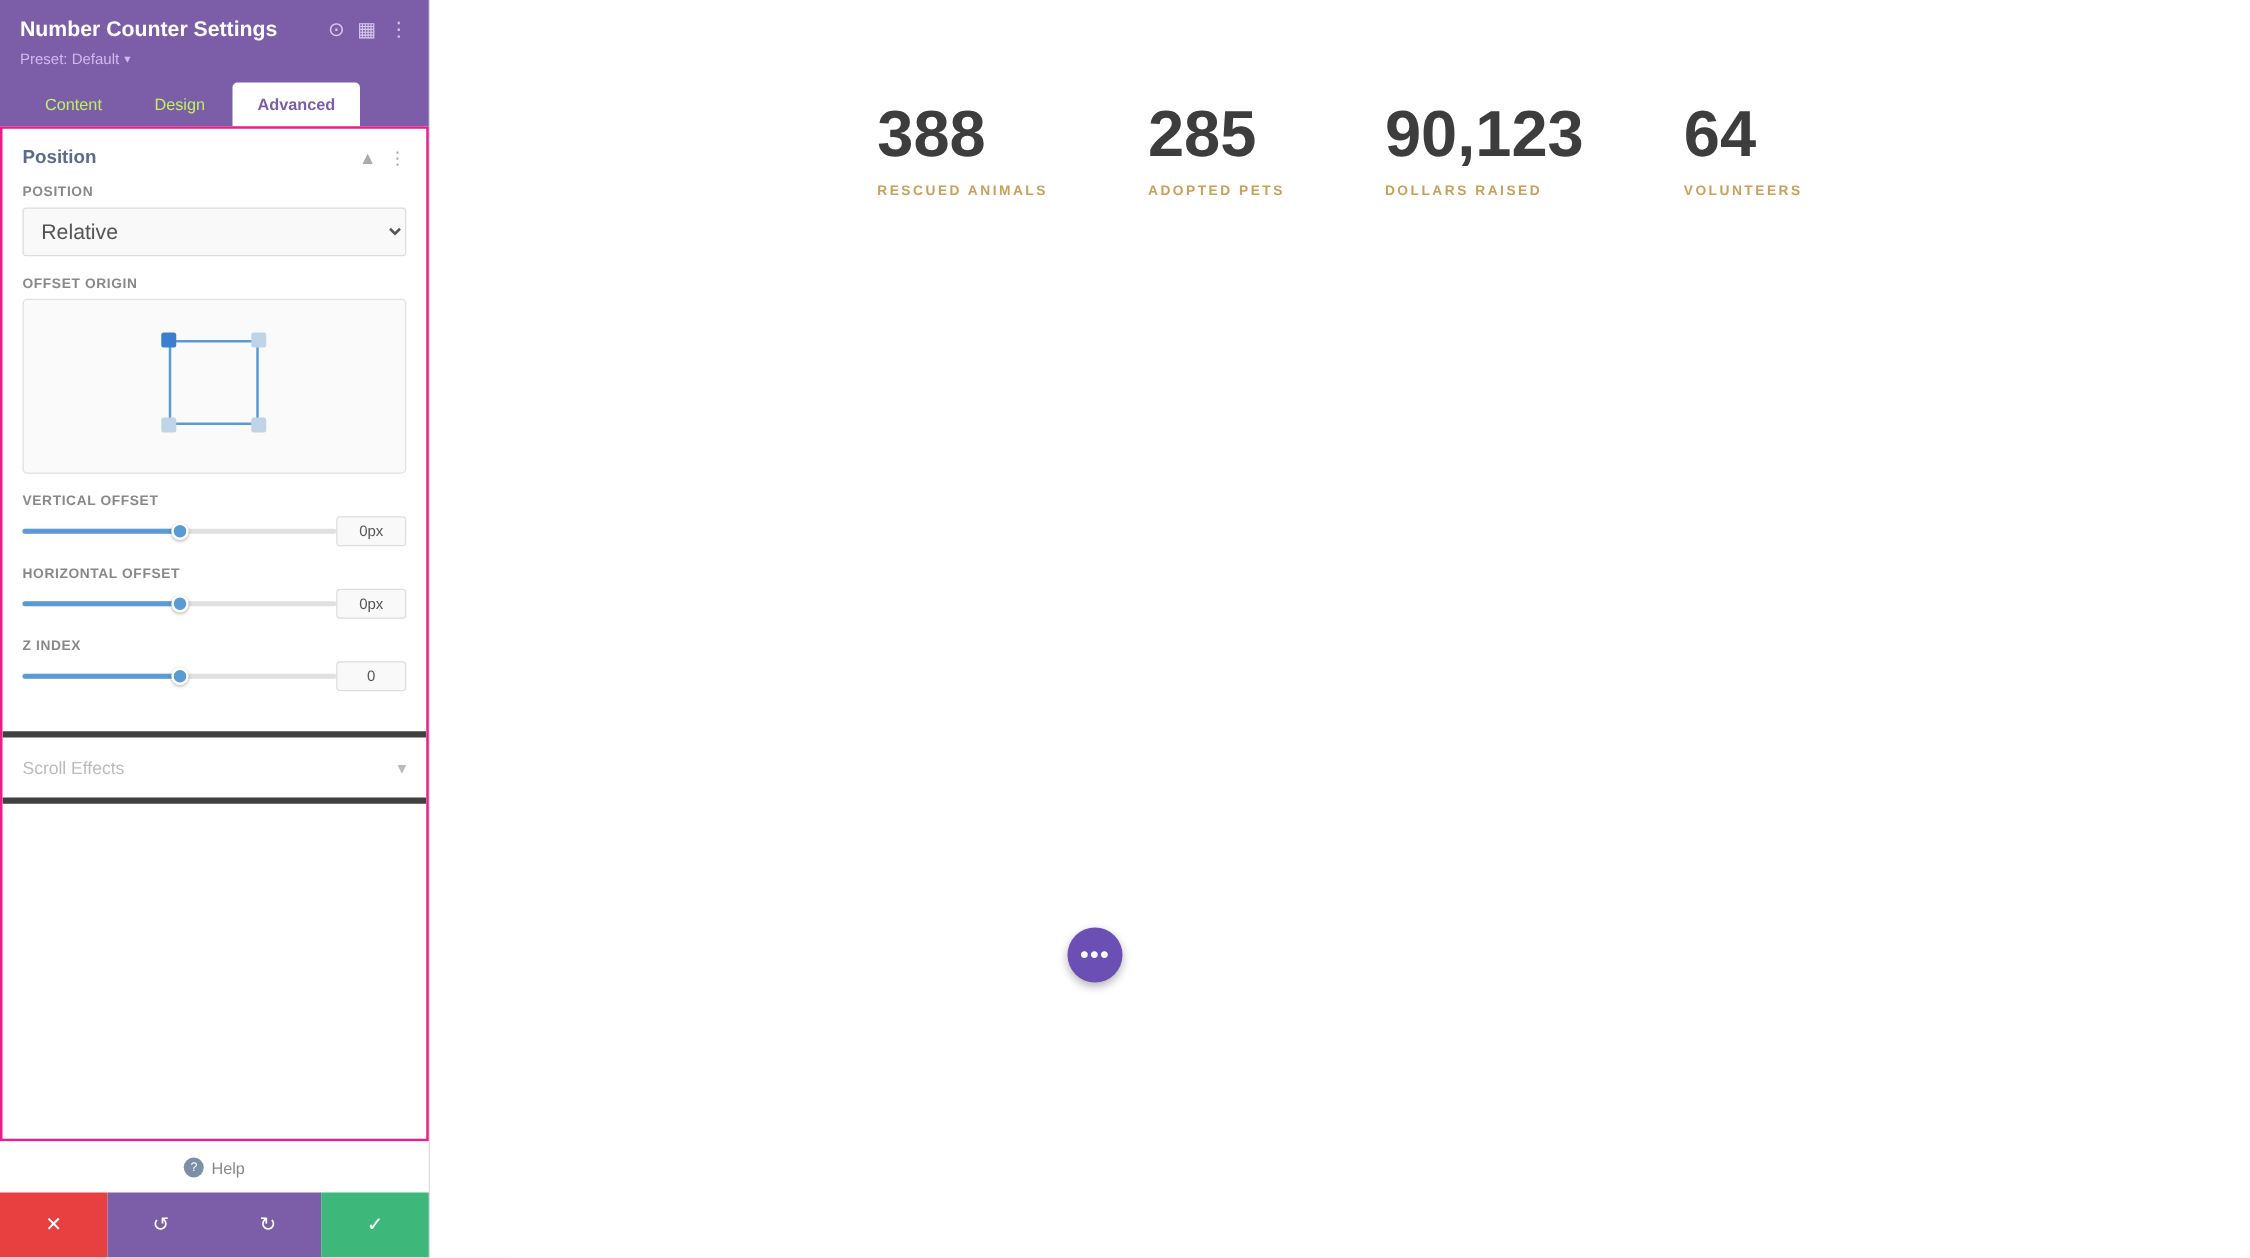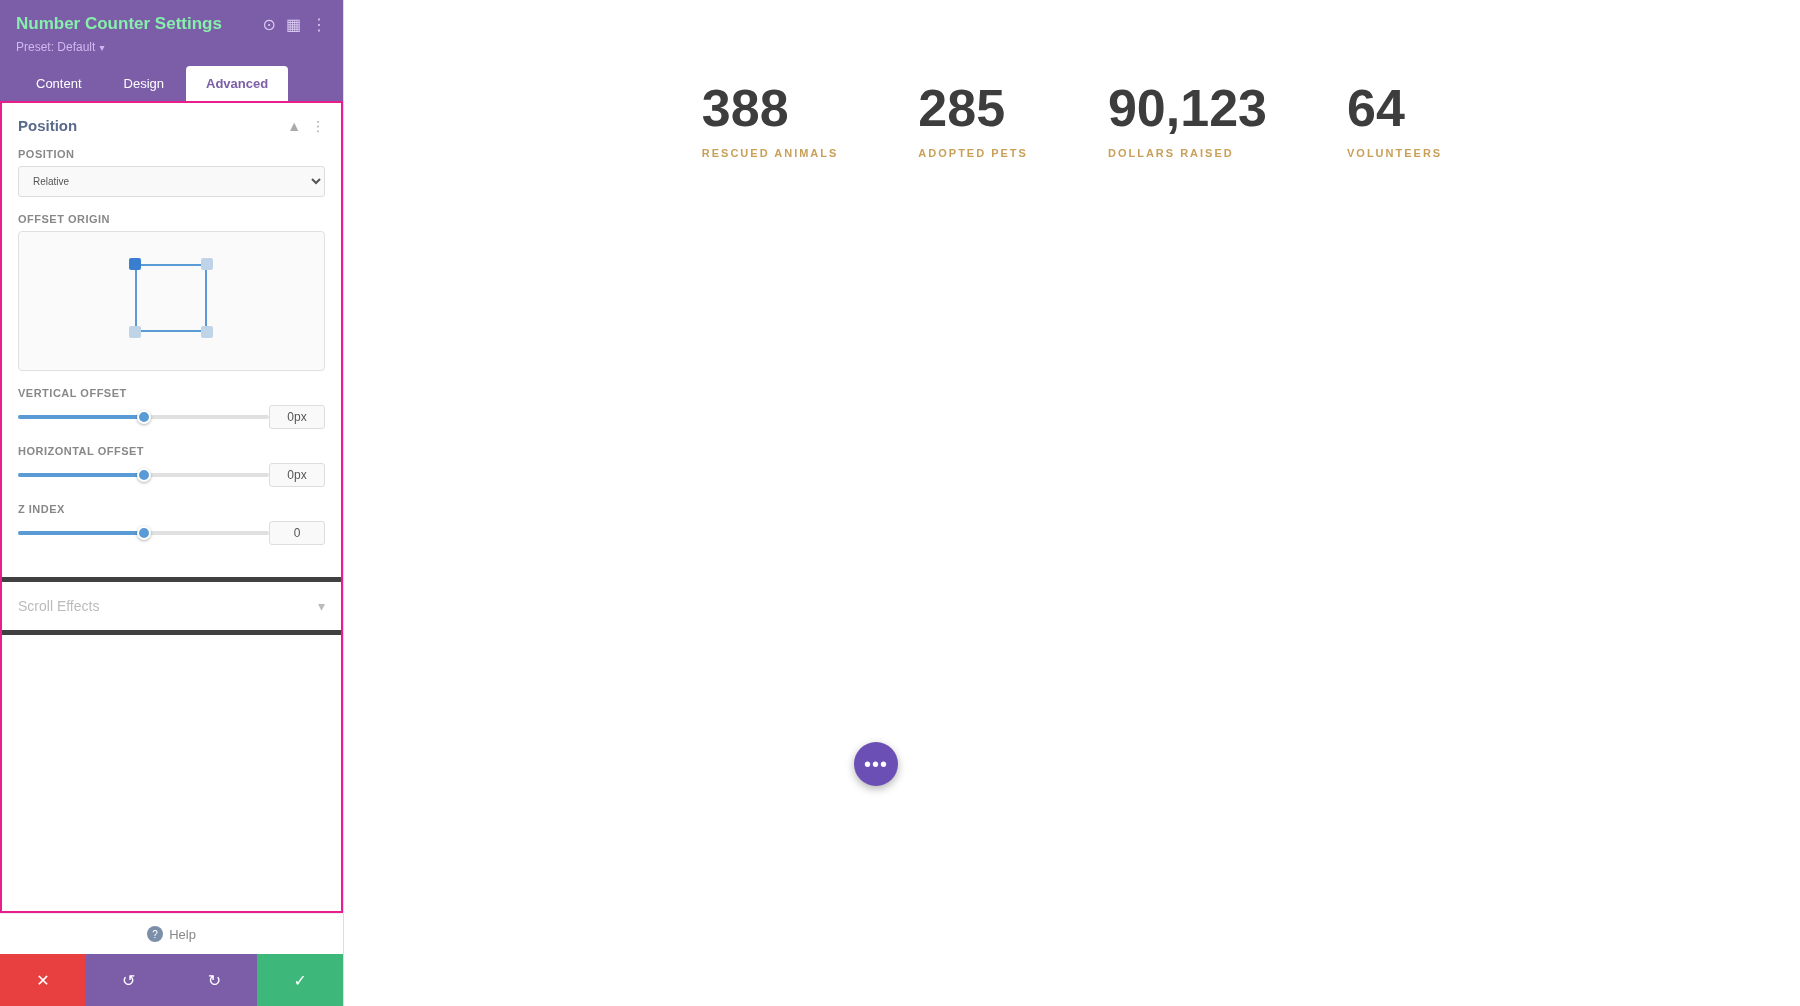--- a/index.html
+++ b/index.html
@@ -25,21 +25,21 @@
     .panel-title-row {
       display: flex;
       align-items: center;
       justify-content: space-between;
       margin-bottom: 6px;
     }
 
     .panel-title {
       font-size: 17px;
       font-weight: 600;
-      color: #86efac;
+      color: #ffffff;
     }
 
     .panel-title-icons {
       display: flex;
       gap: 10px;
       align-items: center;
     }
 
     .panel-title-icons span {
       color: #d8c8f0;
@@ -59,21 +59,21 @@
     .panel-preset .arrow { font-size: 10px; }
 
     .panel-tabs {
       display: flex;
       gap: 0;
     }
 
     .panel-tab {
       padding: 10px 20px;
       font-size: 13px;
-      color: #ffffff;
+      color: #bef264;
       cursor: pointer;
       border-radius: 4px 4px 0 0;
       margin-right: 2px;
     }
 
     .panel-tab.active {
       background: #fff;
       color: #7b5ea7;
       font-weight: 600;
     }
@@ -129,21 +129,21 @@
       margin-bottom: 6px;
       text-transform: uppercase;
     }
 
     
     .field-select {
       width: 100%;
       padding: 8px 10px;
       border: 1px solid #ddd;
       border-radius: 3px;
-      font-size: 10px;
+      font-size: 17px;
       color: #555;
       background: #f9f9f9;
       appearance: auto;
       cursor: pointer;
     }
 
     
     .offset-origin-box {
       border: 1px solid #e0e0e0;
       border-radius: 4px;

